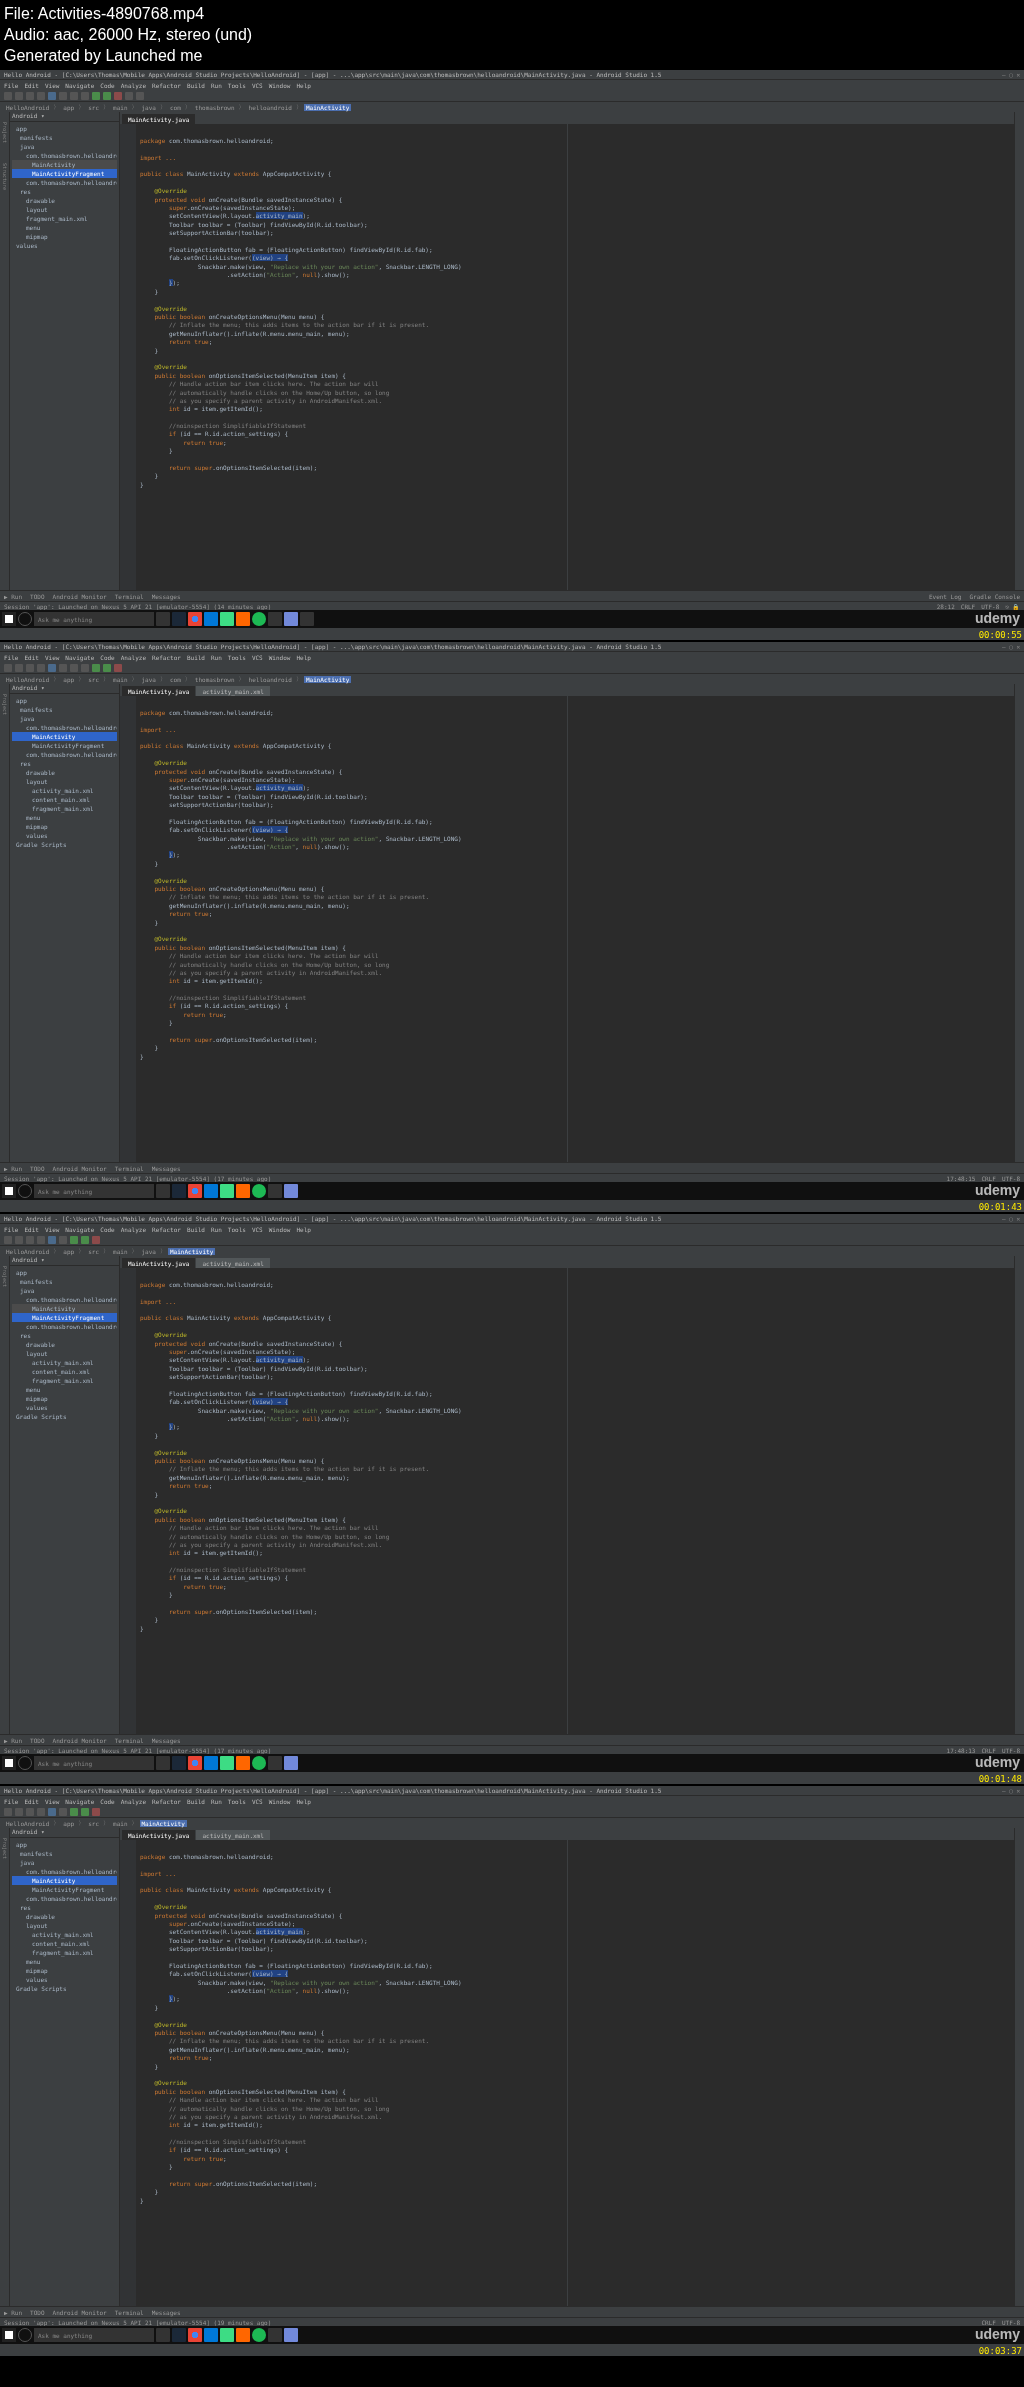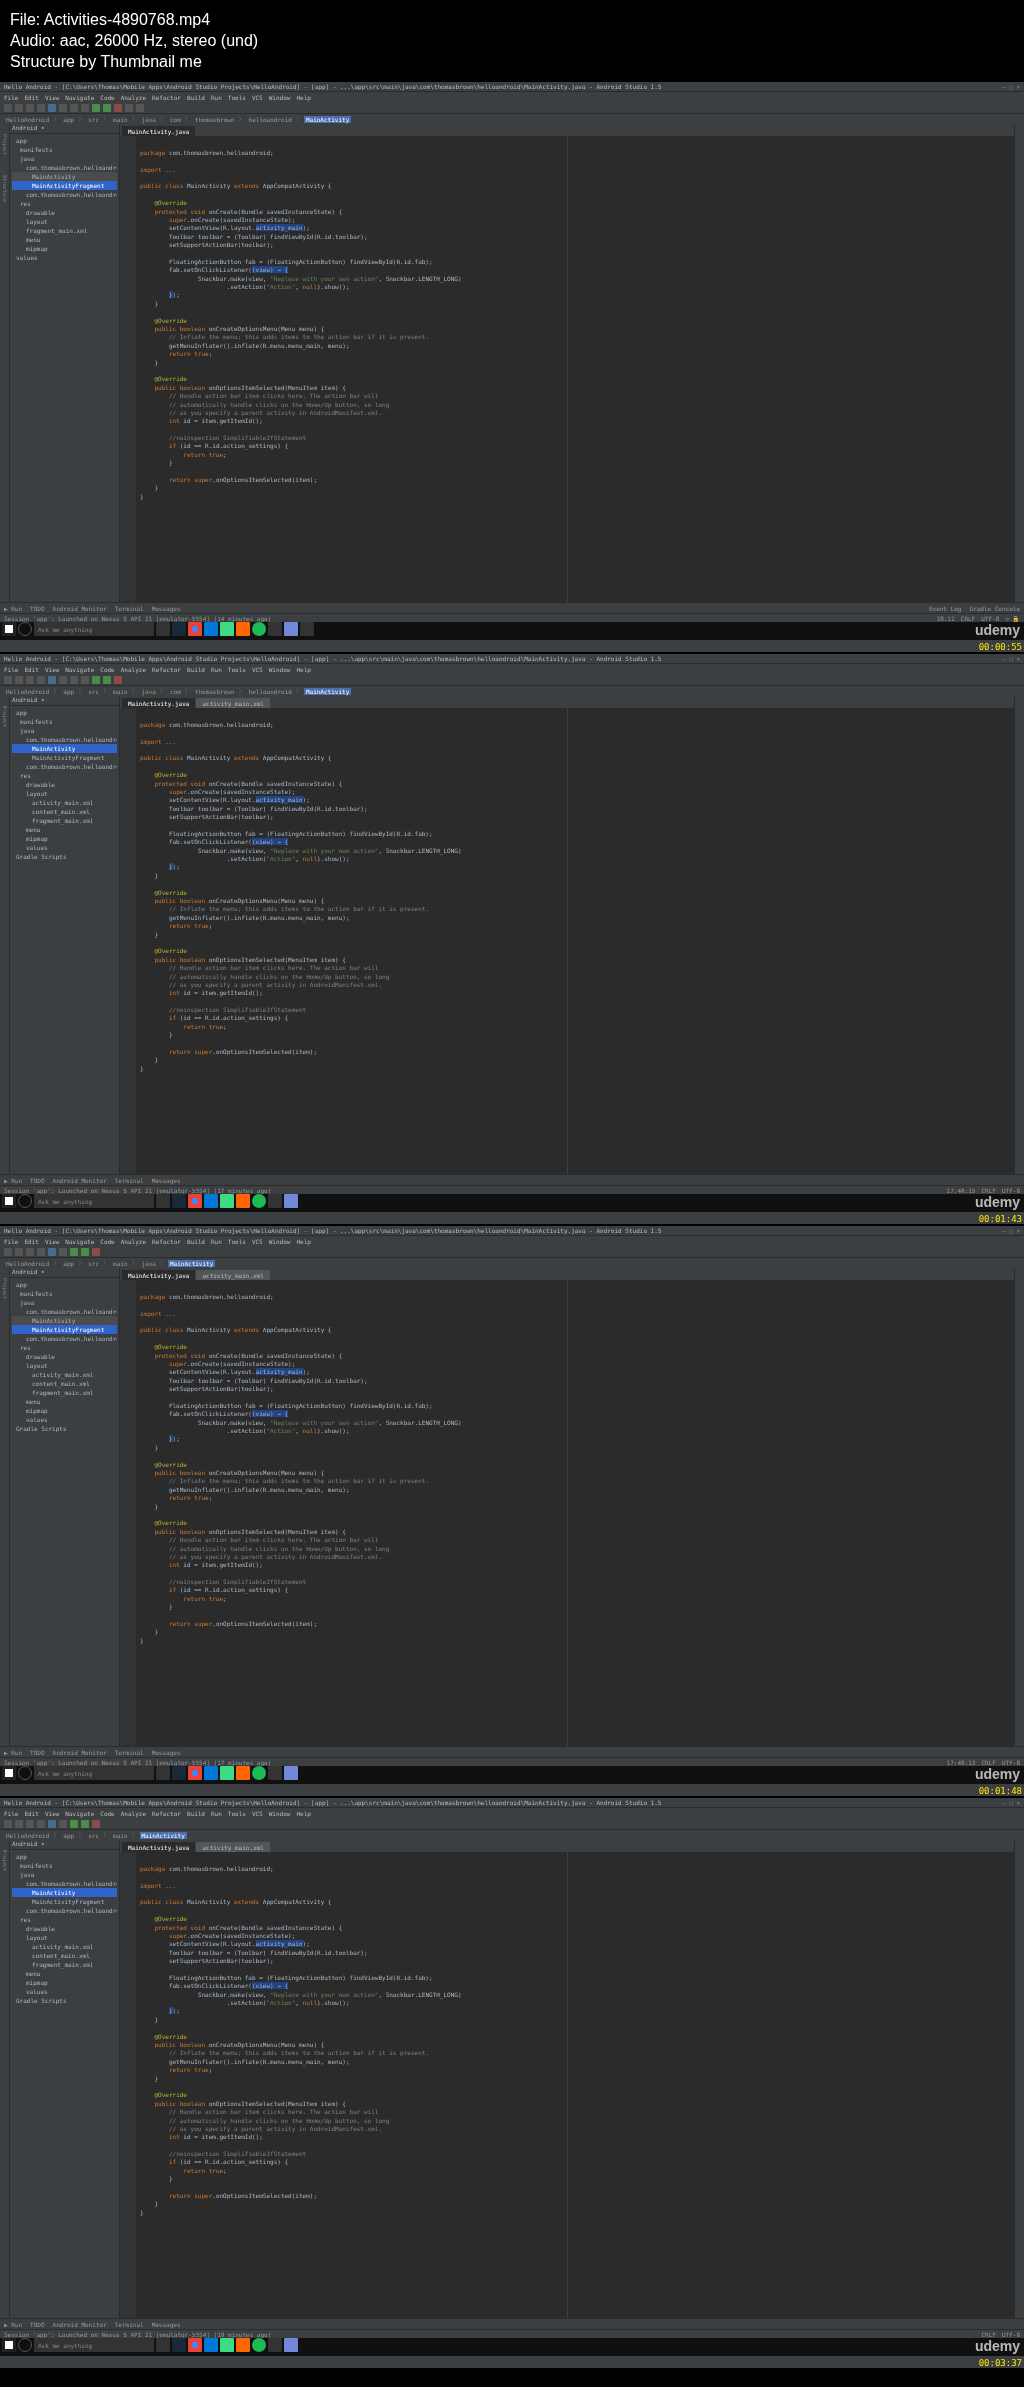--- a/index.html
+++ b/index.html
@@ -1,17 +1,17 @@
 <!DOCTYPE html>
 <html><head>
 <meta charset="utf-8">
 <style>
 * { margin: 0; padding: 0; box-sizing: border-box; }
 body { background: #000; font-family: Consolas, monospace; font-size: 7px; color: #a9b7c6; width: 1024px; }
-.meta-info { color: #fff; font-family: Arial, sans-serif; font-size: 16px; line-height: 1.3; padding: 10px; background: #000; }
+.meta-info { color: #fff; font-family: Arial, sans-serif; font-size: 16px; line-height: 1.3; padding: 4px; background: #000; }
 .ide-frame { width: 1024px; height: 570px; background: #3c3f41; position: relative; margin-bottom: 2px; }
 .title-bar { height: 10px; background: #3c3f41; display: flex; align-items: center; padding: 0 4px; font-size: 6px; color: #bbb; border-bottom: 1px solid #2b2b2b; }
 .title-bar .spacer { flex: 1; }
 .window-controls { display: flex; gap: 8px; color: #888; }
 .menu-bar { height: 10px; background: #3c3f41; display: flex; align-items: center; gap: 6px; padding: 0 4px; font-size: 6px; color: #bbb; }
 .toolbar { height: 12px; background: #3c3f41; display: flex; align-items: center; gap: 3px; padding: 0 4px; border-bottom: 1px solid #2b2b2b; }
 .tool-icon { width: 8px; height: 8px; background: #555; border-radius: 1px; }
 .tool-icon.green { background: #4a8c4a; }
 .tool-icon.red { background: #8c4a4a; }
 .tool-icon.blue { background: #4a6a8c; }
@@ -40,21 +40,21 @@
 .str { color: #6a8759; }
 .com { color: #808080; }
 .ann { color: #bbb529; }
 .highlight-block { background: #214283; }
 .right-gutter { width: 10px; background: #3c3f41; border-left: 1px solid #2b2b2b; }
 .bottom-panel { height: 20px; background: #3c3f41; border-top: 1px solid #2b2b2b; }
 .bottom-tabs { height: 10px; display: flex; gap: 8px; padding: 0 4px; font-size: 6px; color: #999; align-items: center; }
 .status-bar { height: 10px; background: #3c3f41; display: flex; align-items: center; padding: 0 4px; font-size: 6px; color: #999; border-top: 1px solid #2b2b2b; }
 .status-bar .spacer { flex: 1; }
 .status-right { display: flex; gap: 6px; }
-.taskbar { height: 18px; background: #101010; display: flex; gap: 2px; padding: 0 2px; position: relative; }
+.taskbar { height: 18px; background: #101010; display: flex; align-items: center; gap: 2px; padding: 0 2px; position: relative; }
 .win-start { width: 14px; height: 14px; background: #222; display: flex; align-items: center; justify-content: center; }
 .win-logo { width: 8px; height: 8px; background: #fff; }
 .cortana { width: 14px; height: 14px; border: 1px solid #555; border-radius: 50%; }
 .search-box { width: 120px; height: 14px; background: #333; color: #888; font-size: 6px; padding: 0 4px; display: flex; align-items: center; }
 .task-icon { width: 14px; height: 14px; background: #333; border-radius: 1px; }
 .task-icon.chrome { background: radial-gradient(circle, #4285f4 30%, #ea4335 30%); }
 .task-icon.steam { background: #1b2838; }
 .task-icon.studio { background: #3ddc84; }
 .task-icon.spotify { background: #1db954; border-radius: 50%; }
 .task-icon.discord { background: #7289da; }
@@ -63,21 +63,21 @@
 .watermark { position: absolute; right: 4px; bottom: 2px; font-family: Arial; font-size: 14px; color: rgba(255,255,255,0.7); font-weight: bold; }
 .timecode { position: absolute; right: 2px; bottom: 0; font-size: 9px; color: #ffea00; font-family: monospace; text-align: center; }
 .divider-line { position: absolute; left: 50%; top: 12px; bottom: 0; width: 1px; background: #3c3f41; }
 </style>
 </head>
 <body>
 
 <div class="meta-info">
   <div>File: Activities-4890768.mp4</div>
   <div>Audio: aac, 26000 Hz, stereo (und)</div>
-  <div>Structure by Thumbnail me</div>
+  <div>Generated by Launched me</div>
 </div>
 
 <div class="ide-frame">
   <div class="title-bar">
     <span>Hello Android - [C:\Users\Thomas\Mobile Apps\Android Studio Projects\HelloAndroid] - [app] - ...\app\src\main\java\com\thomasbrown\helloandroid\MainActivity.java - Android Studio 1.5</span>
     <span class="spacer"></span>
     <span class="window-controls">— ▢ ✕</span>
   </div>
   <div class="menu-bar">
     <span>File</span>

